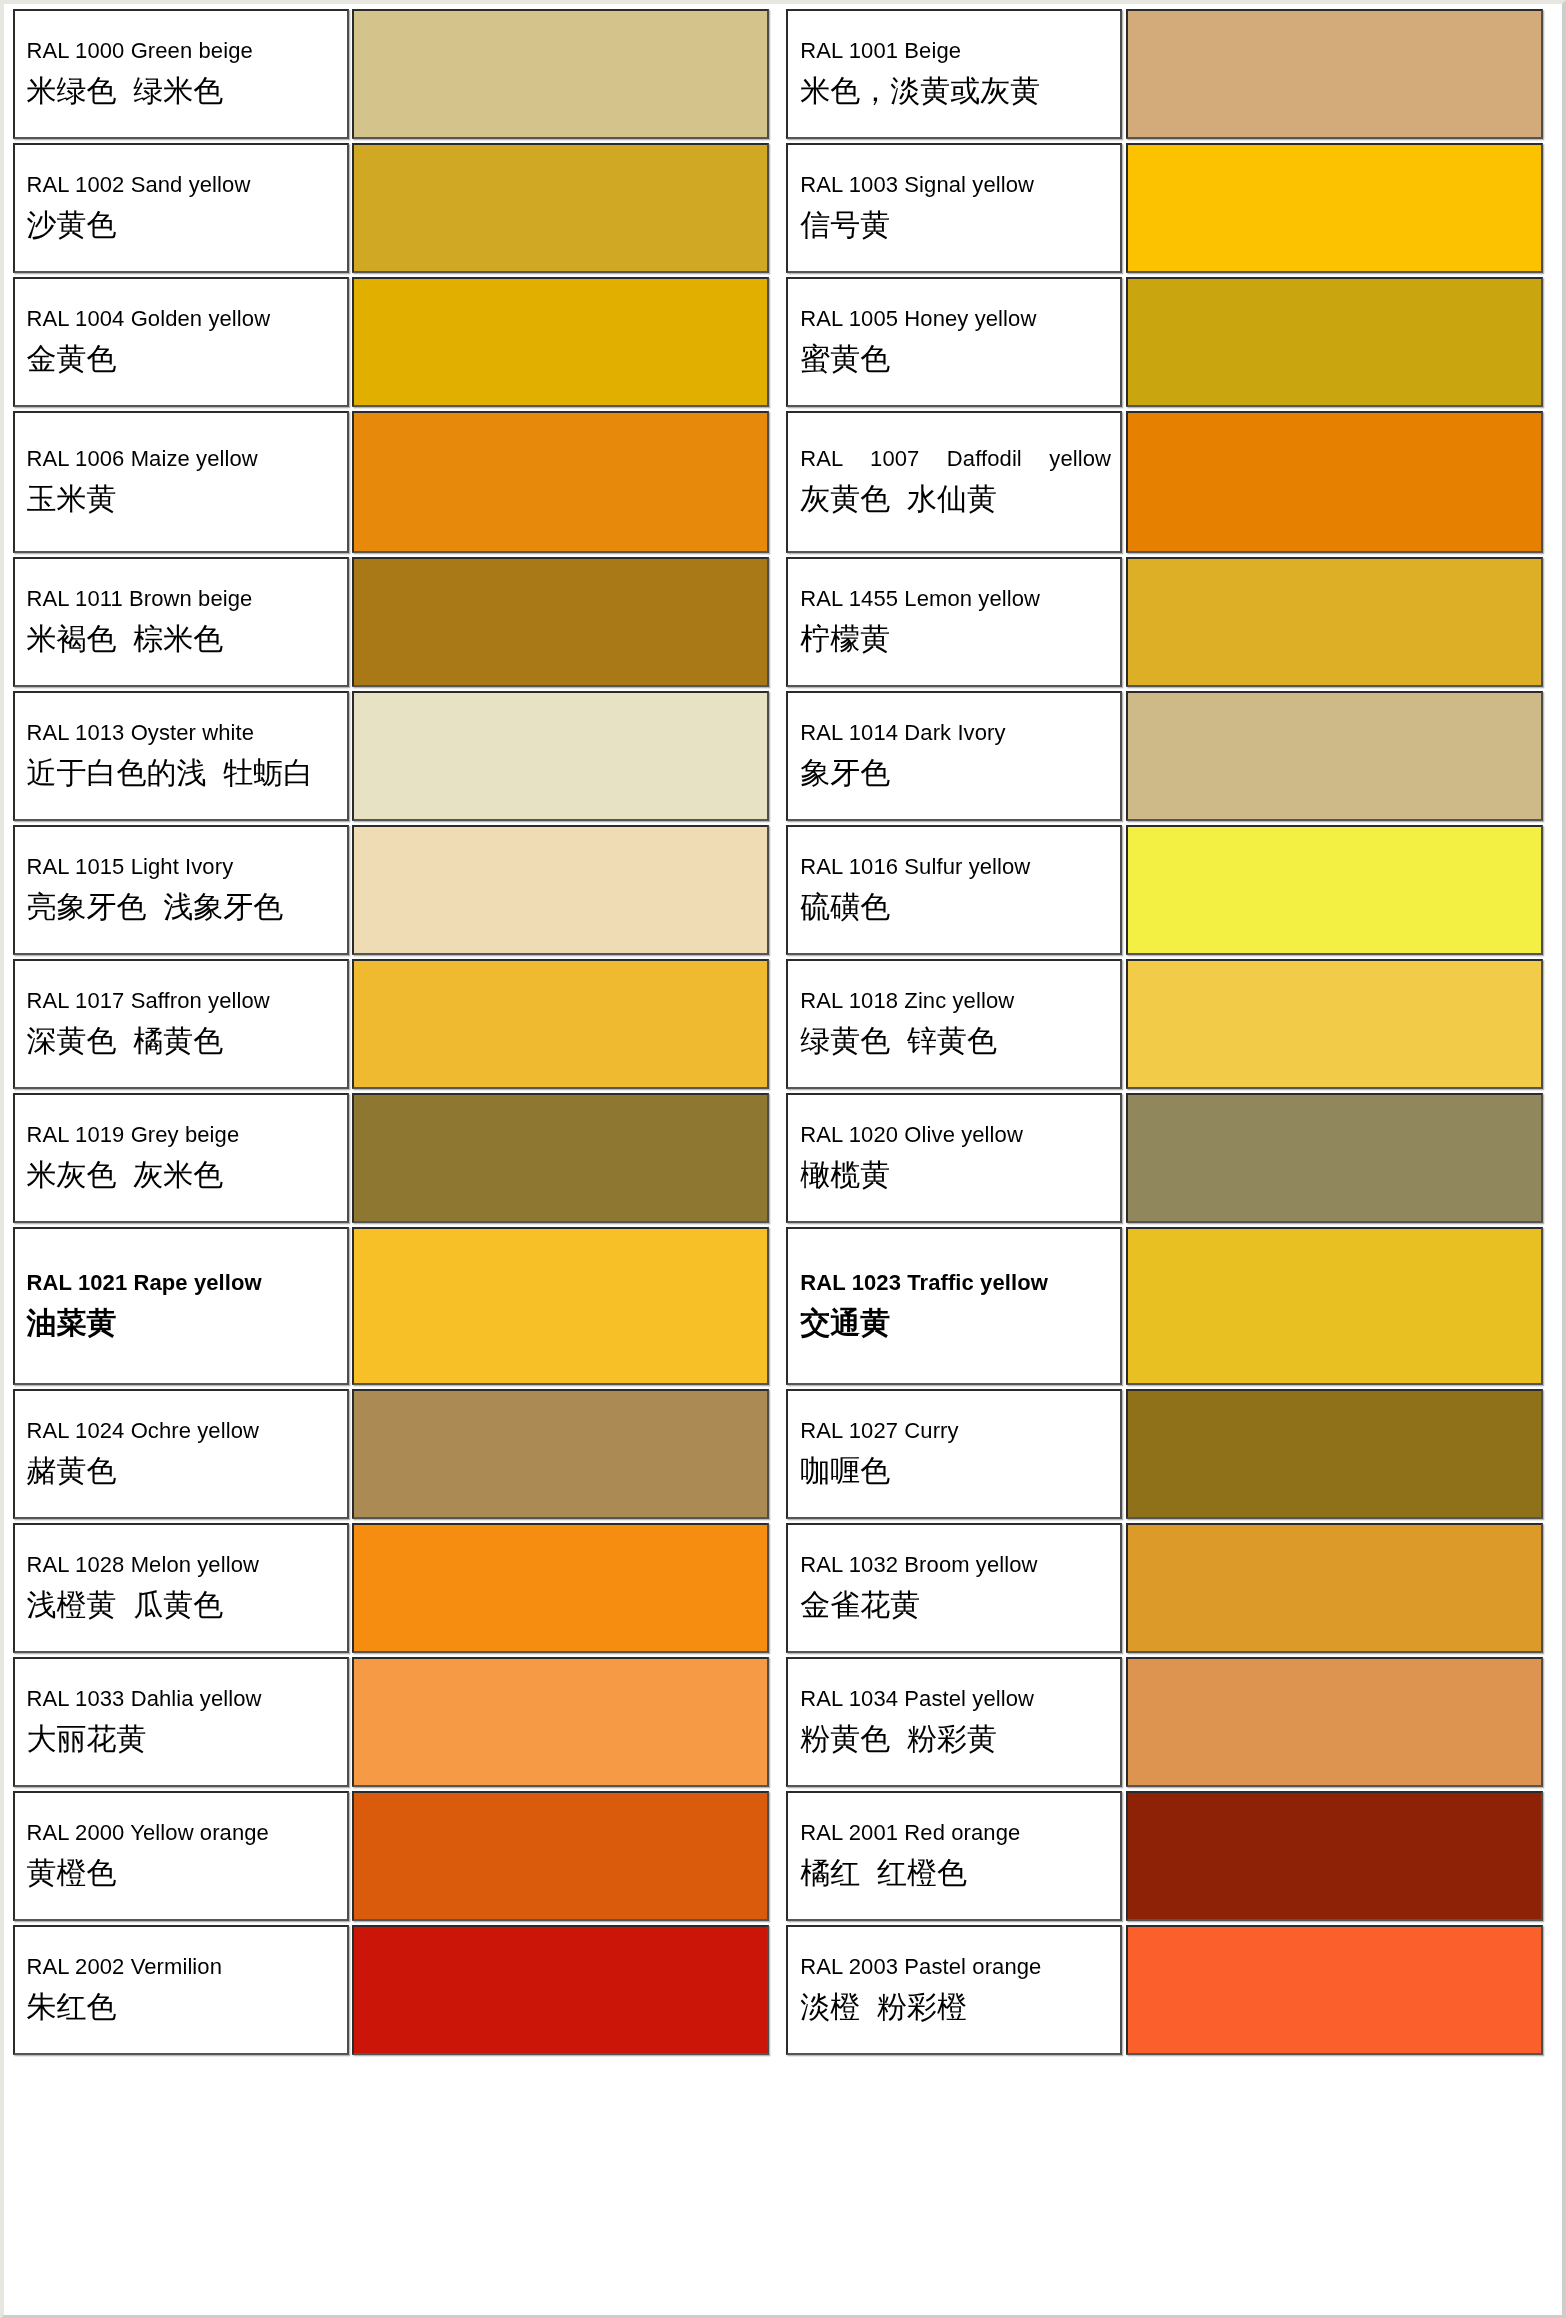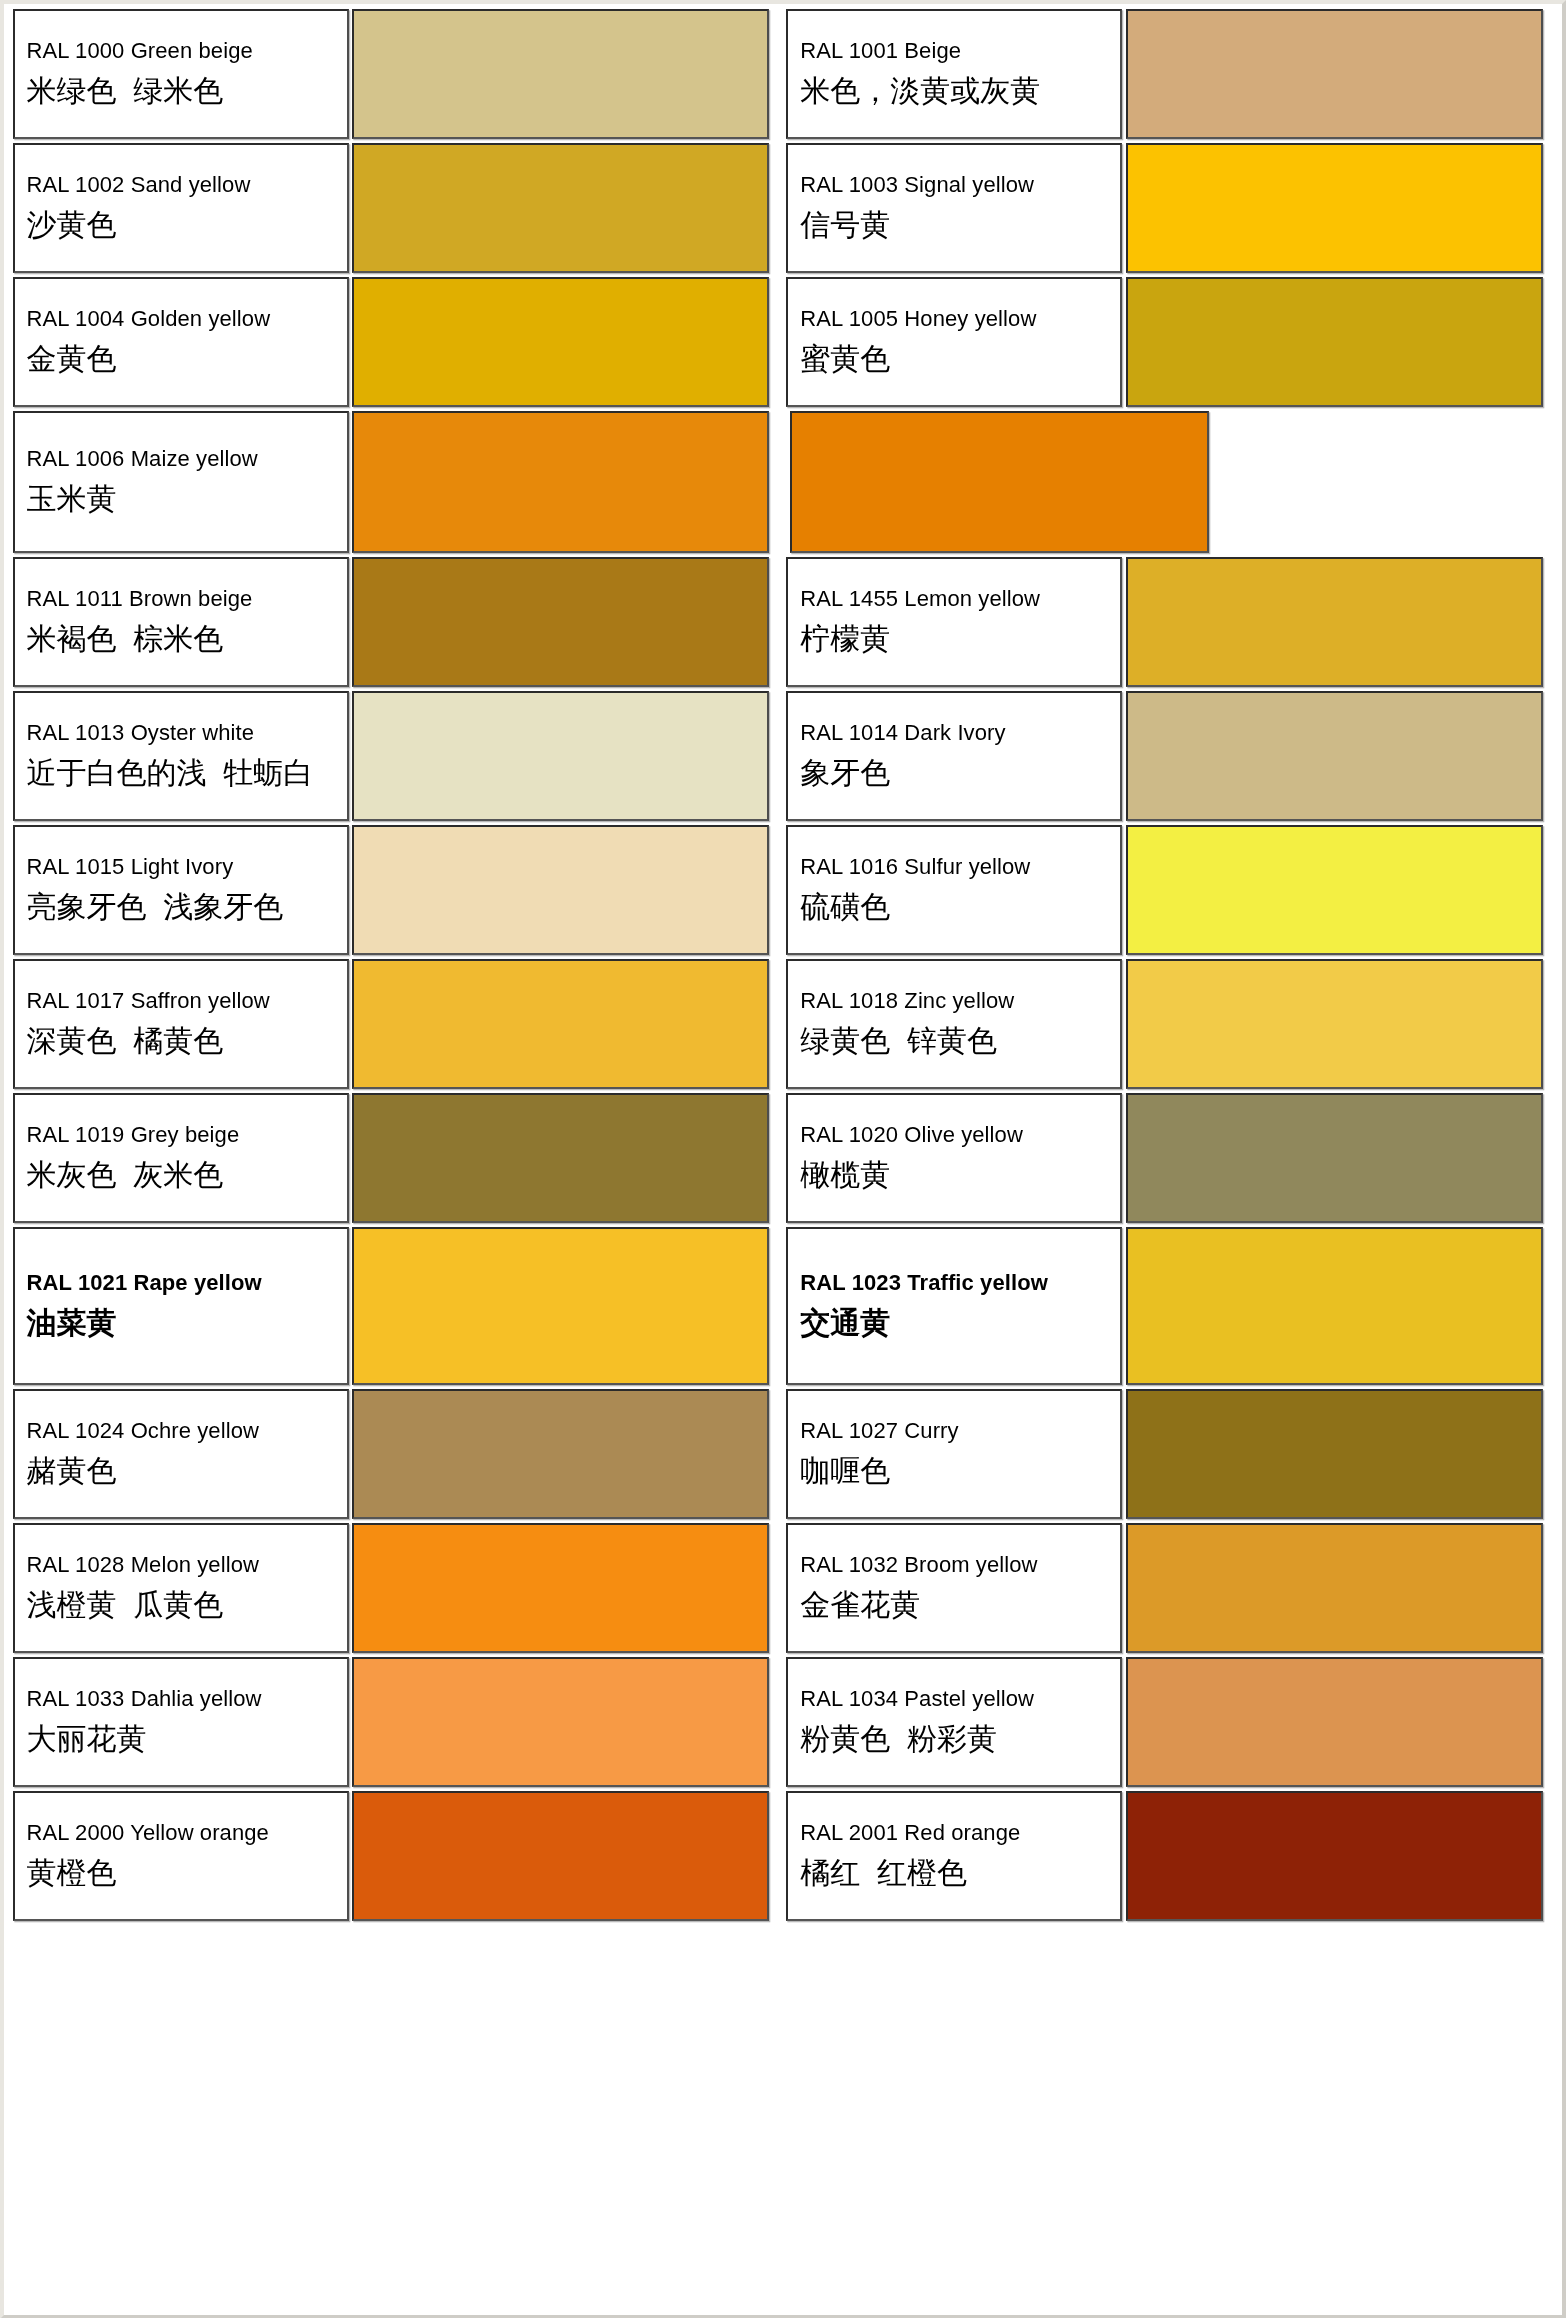--- a/index.html
+++ b/index.html
@@ -158,20 +158,24 @@
       </div>
       <div class="chart-row h-xl">
         <div class="pair">
           <div class="label-cell">
             <div class="name-en">RAL 1006 Maize yellow</div>
             <div class="name-zh">玉米黄</div>
           </div>
           <div class="swatch-cell" style="background-color: rgb(231, 137, 10);"></div>
         </div>
         <div class="pair">
+          <div class="label-cell">
+            <div class="name-en justified">RAL 1007 Daffodil yellow</div>
+            <div class="name-zh">灰黄色  水仙黄</div>
+          </div>
           <div class="swatch-cell" style="background-color: rgb(230, 128, 0);"></div>
         </div>
       </div>
       <div class="chart-row h-std">
         <div class="pair">
           <div class="label-cell">
             <div class="name-en">RAL 1011 Brown beige</div>
             <div class="name-zh">米褐色  棕米色</div>
           </div>
           <div class="swatch-cell" style="background-color: rgb(169, 121, 23);"></div>
@@ -321,15 +325,31 @@
           <div class="swatch-cell" style="background-color: rgb(218, 91, 11);"></div>
         </div>
         <div class="pair">
           <div class="label-cell">
             <div class="name-en">RAL 2001 Red orange</div>
             <div class="name-zh">橘红  红橙色</div>
           </div>
           <div class="swatch-cell" style="background-color: rgb(142, 34, 6);"></div>
         </div>
       </div>
+      <div class="chart-row h-std">
+        <div class="pair">
+          <div class="label-cell">
+            <div class="name-en">RAL 2002 Vermilion</div>
+            <div class="name-zh">朱红色</div>
+          </div>
+          <div class="swatch-cell" style="background-color: rgb(203, 21, 9);"></div>
+        </div>
+        <div class="pair">
+          <div class="label-cell">
+            <div class="name-en">RAL 2003 Pastel orange</div>
+            <div class="name-zh">淡橙  粉彩橙</div>
+          </div>
+          <div class="swatch-cell" style="background-color: rgb(251, 95, 44);"></div>
+        </div>
+      </div>
     </div>
 </div>
 
 
 </body></html>

